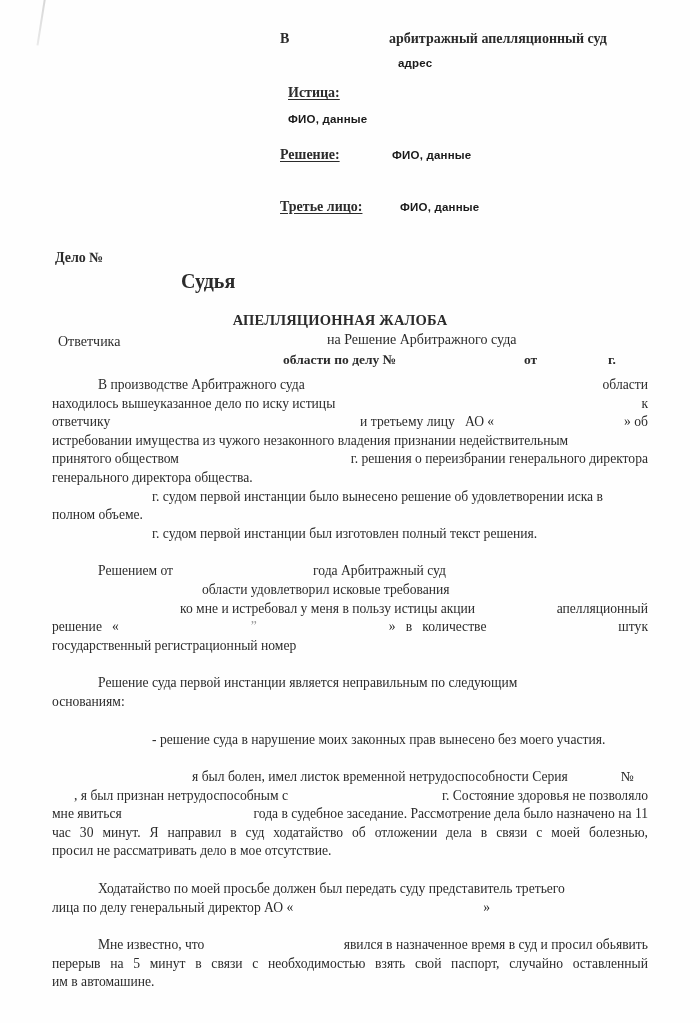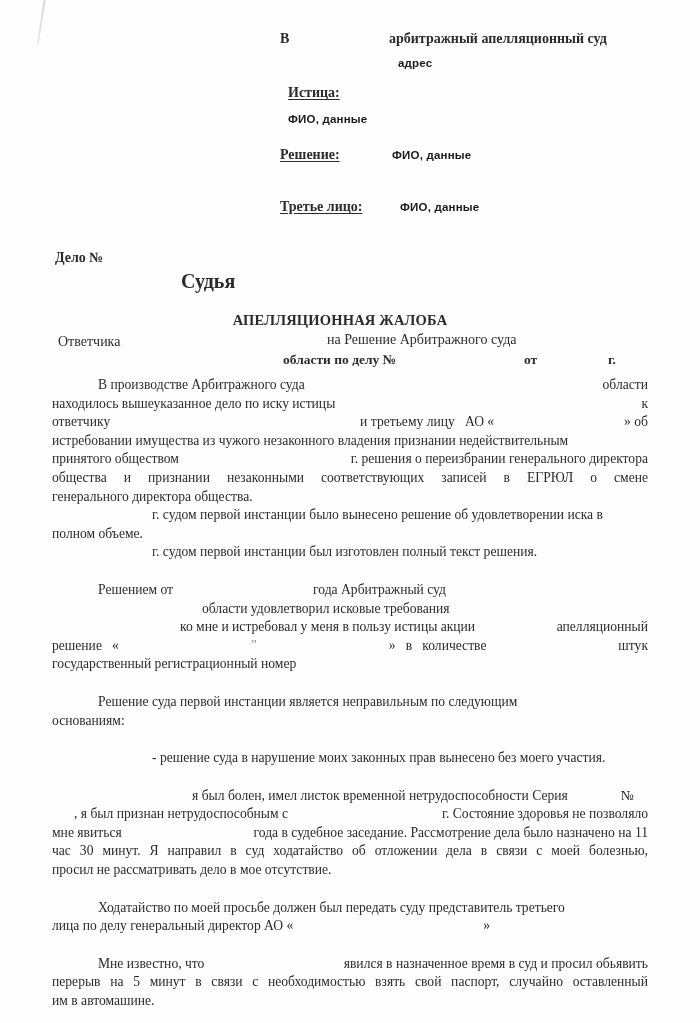--- a/index.html
+++ b/index.html
@@ -152,21 +152,20 @@
       <div class="stretch">
         <span class="stretch-part">ответчику</span>
         <span class="stretch-part" style="margin-left:120px;">и третьему лицу   АО «</span>
         <span class="stretch-part">» об</span>
       </div>
       <div>истребовании имущества из чужого незаконного владения признании недействительным</div>
       <div class="stretch">
         <span class="stretch-part">принятого обществом</span>
         <span class="stretch-part">г. решения о переизбрании генерального директора</span>
       </div>
-      <div class="p-justify" style="text-align-last:justify;">общества и признании незаконными соответствующих записей в ЕГРЮЛ о смене</div>
       <div>генерального директора общества.</div>
     </div>
 
     <div>
       <div><span class="ind-lg"></span><span>г. судом первой инстанции было вынесено решение об удовлетворении иска в</span></div>
       <div>полном объеме.</div>
     </div>
 
     <div>
       <div><span class="ind-lg"></span><span>г. судом первой инстанции был изготовлен полный текст решения.</span></div>

